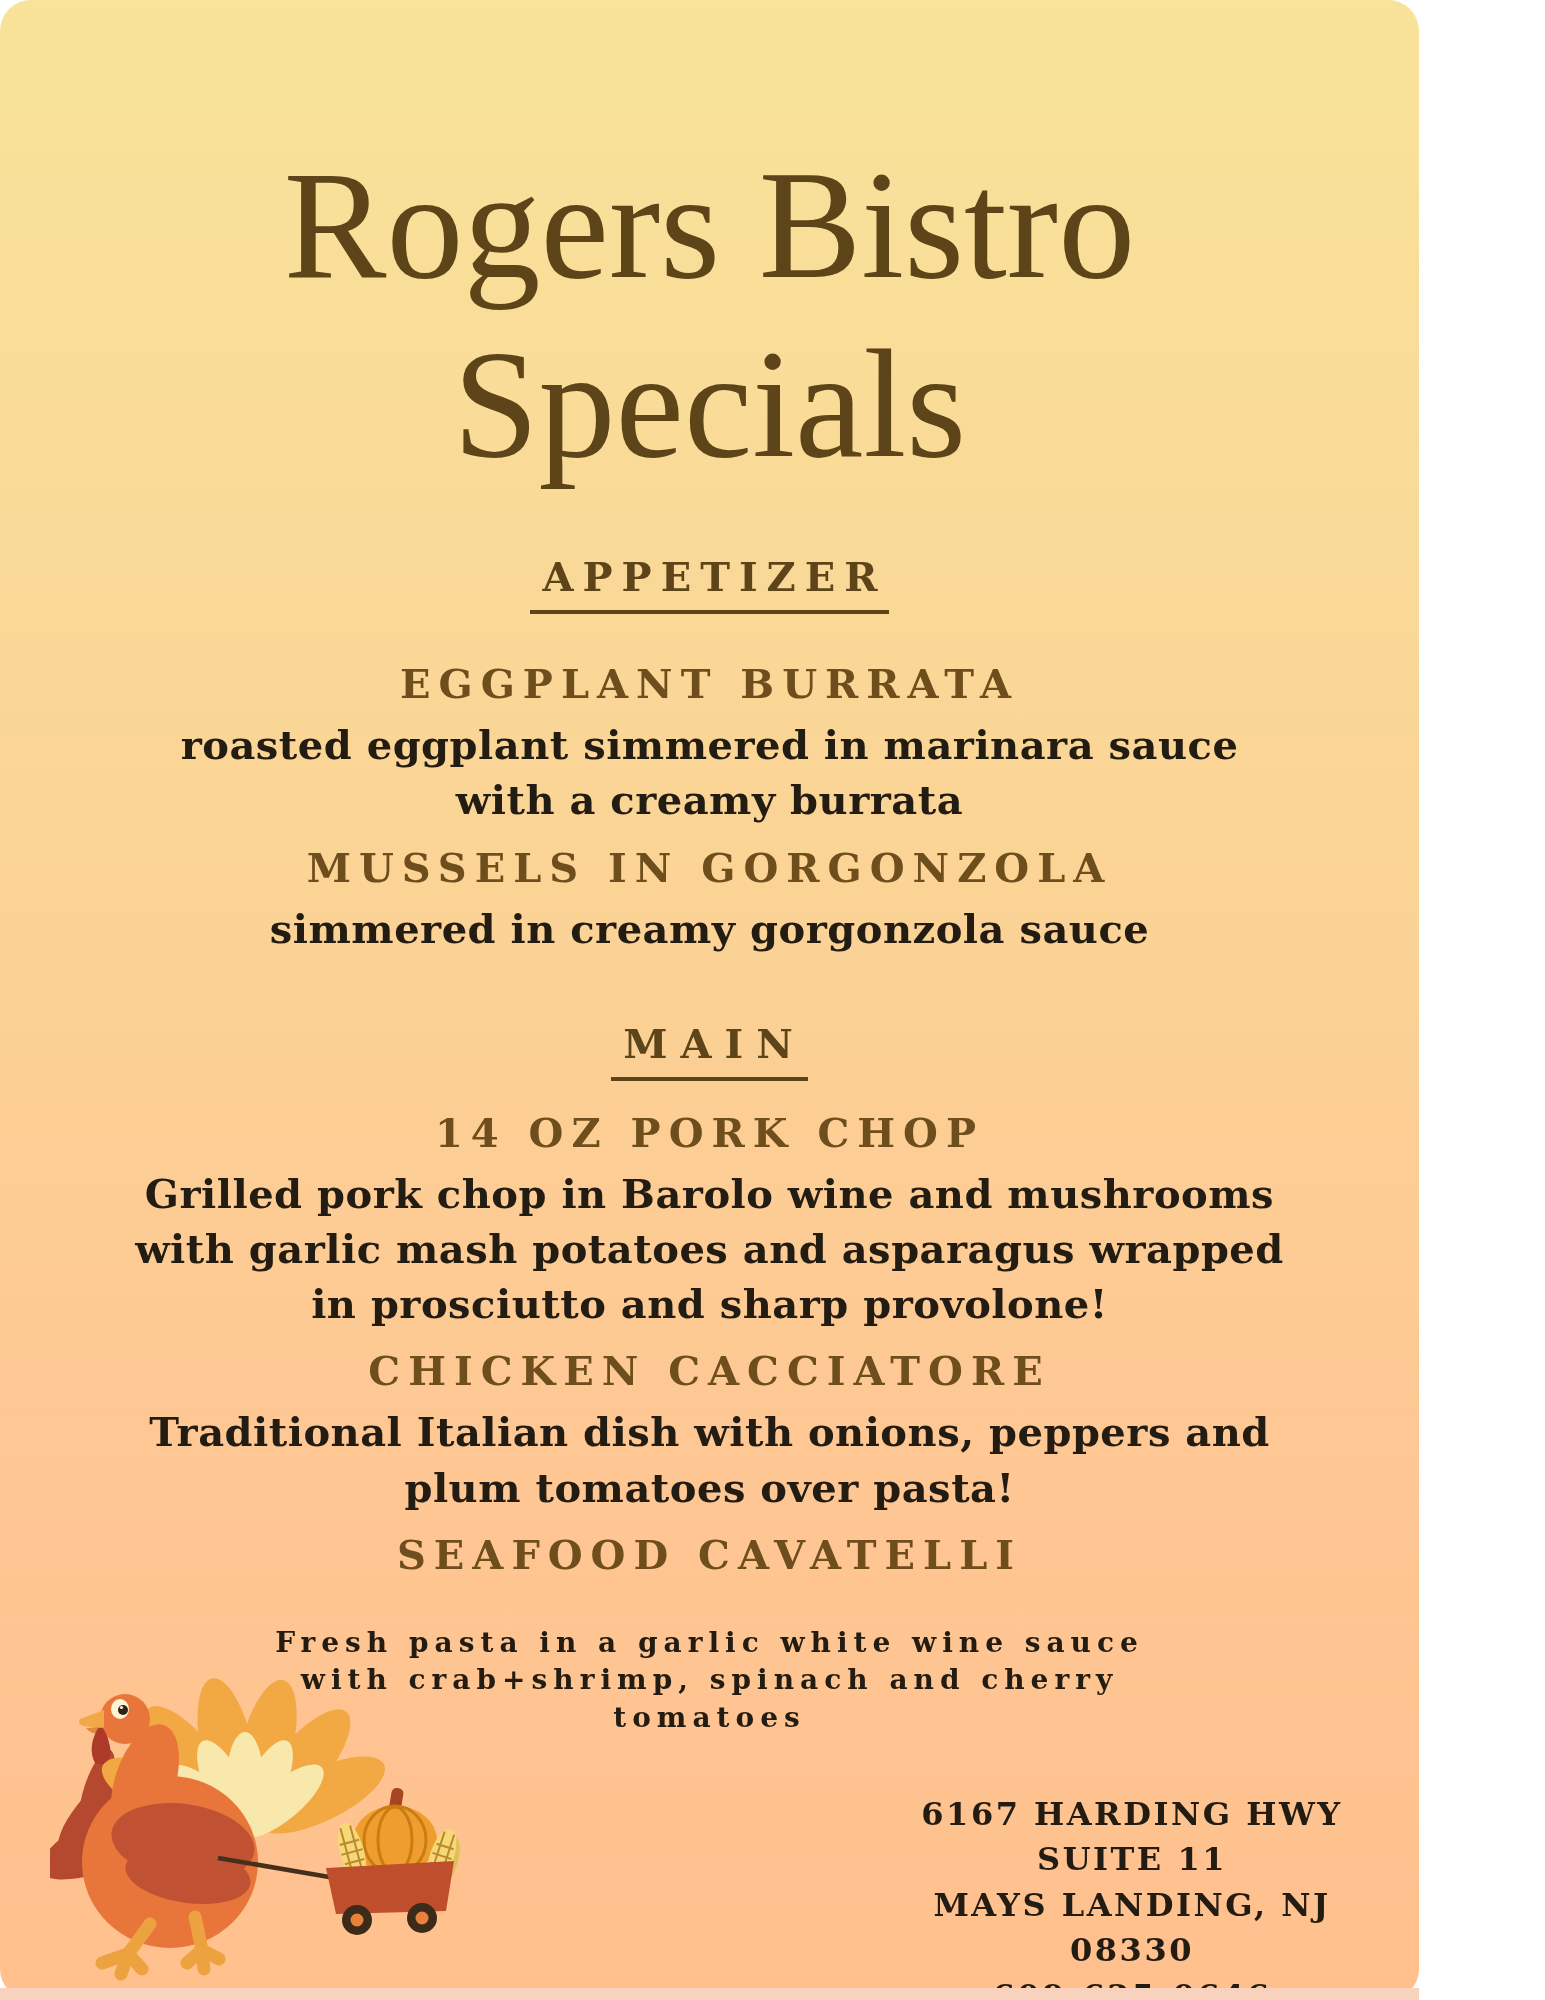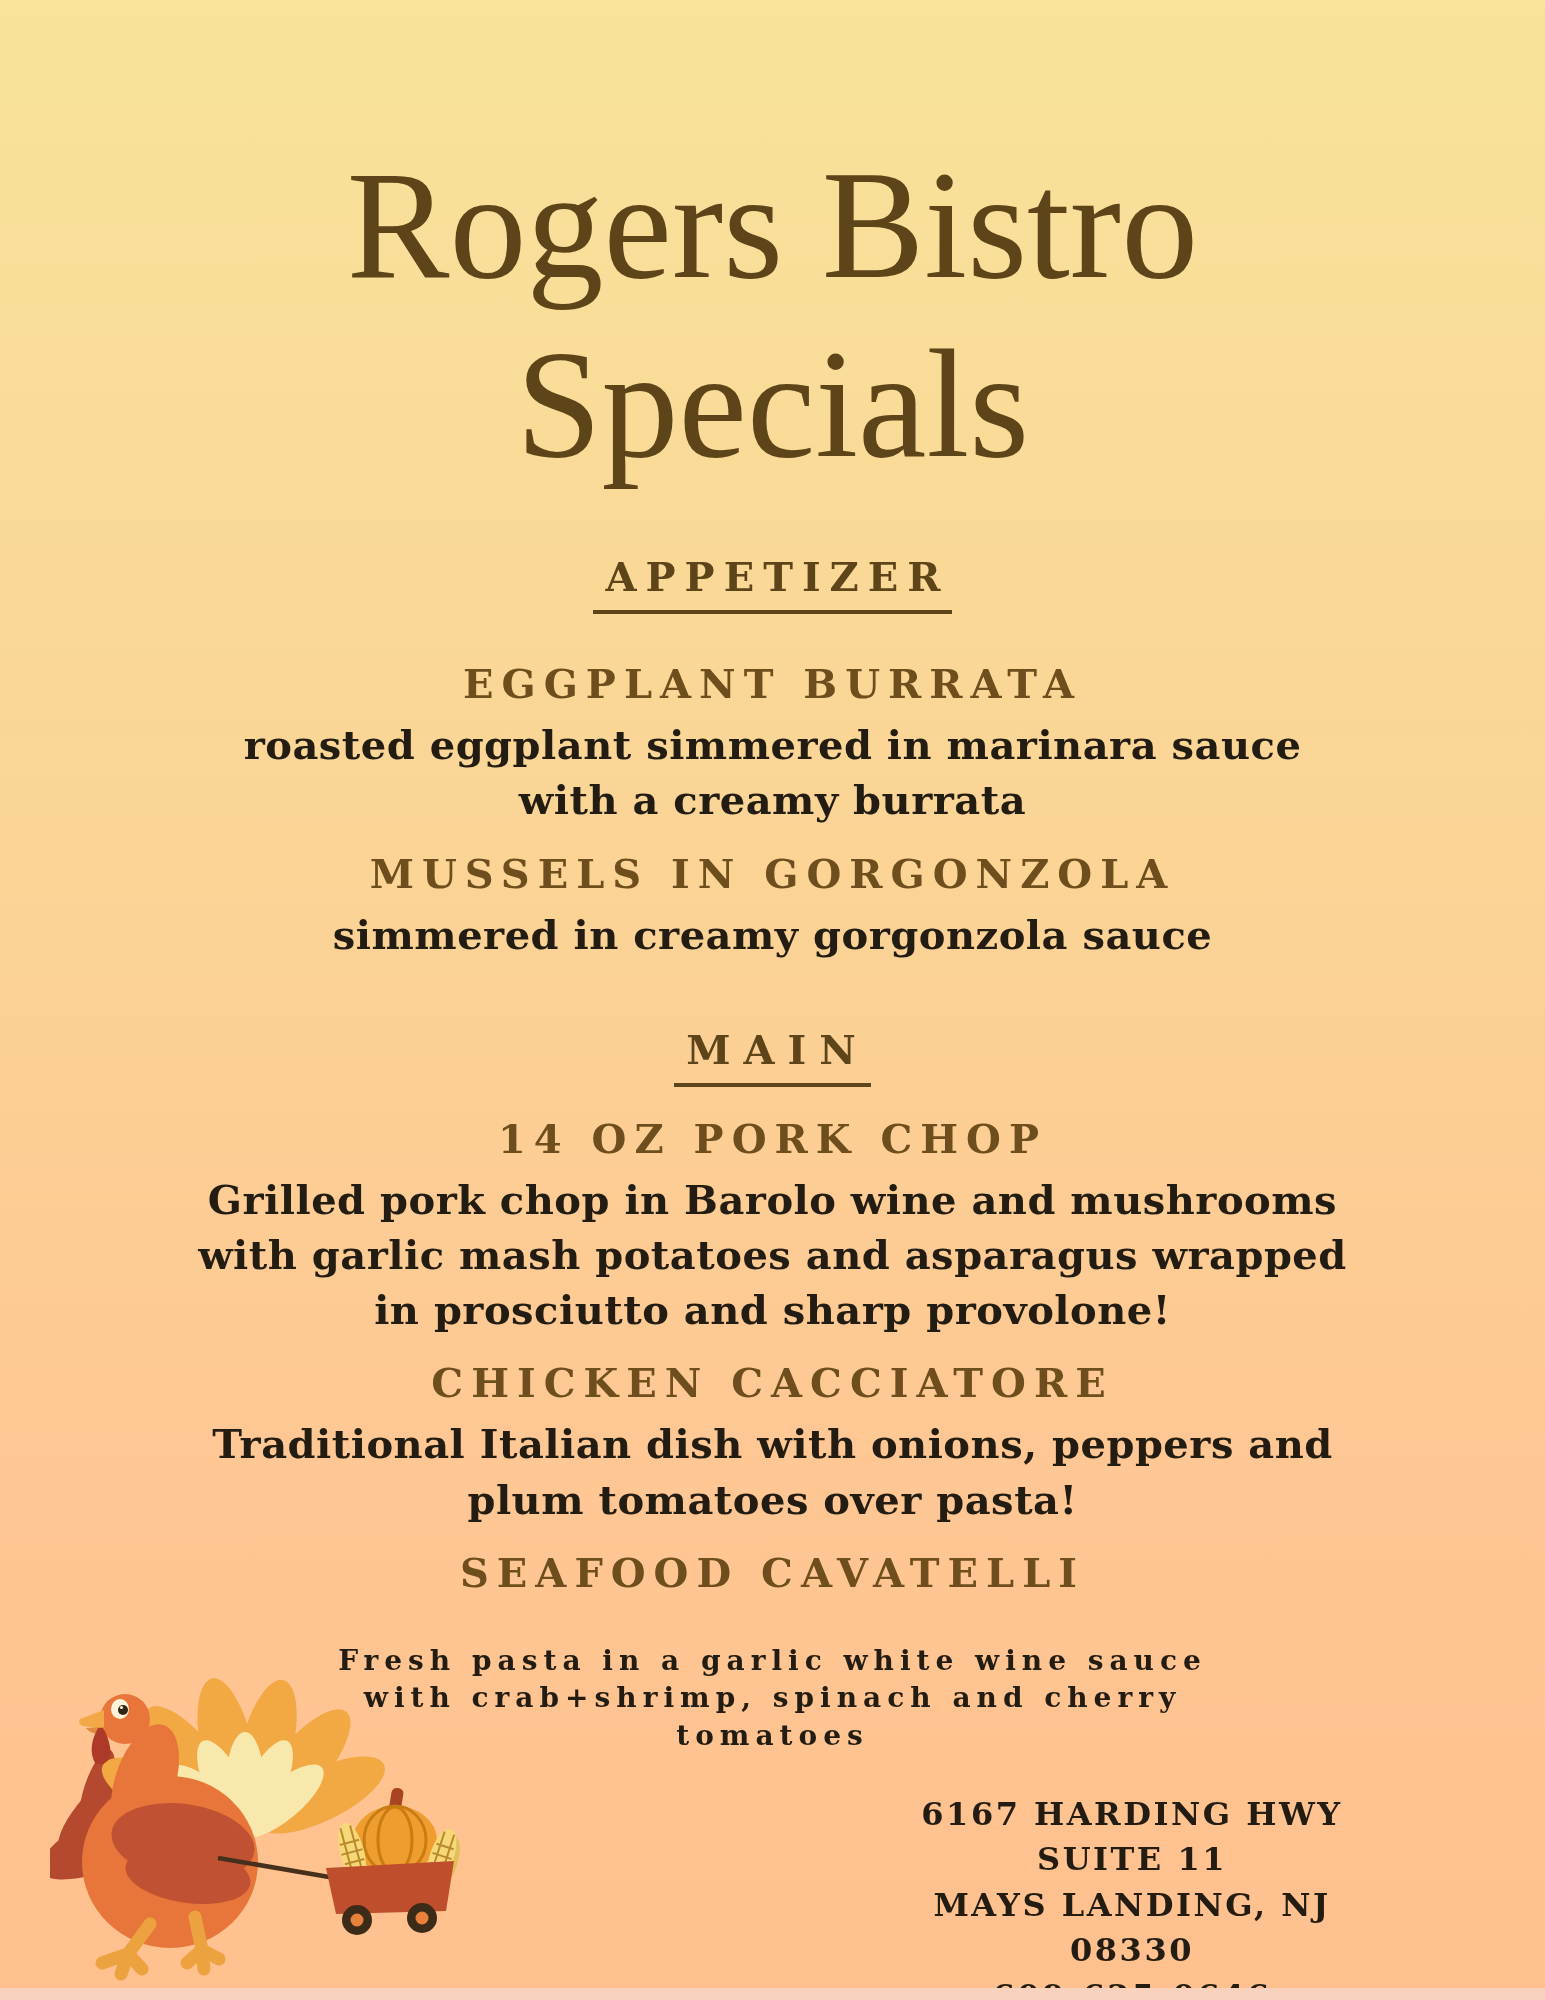--- a/index.html
+++ b/index.html
@@ -1,42 +1,43 @@
 <!DOCTYPE html>
 <html><head>
 <meta charset="utf-8">
 <style>
   html,body{margin:0;padding:0;}
   body{
     width:1545px;height:2000px;overflow:hidden;
     font-family:"DejaVu Serif",serif;
   }
   .page{
-    position:relative;width:1545px;height:2000px;
+    position:relative;width:1419px;height:2000px;
     background:linear-gradient(180deg,#f8e39a 0%,#fbd295 48%,#fec793 72%,#ffc08e 100%);
     text-align:center;
+    border-radius:31px;
   }
   .title{
     padding-top:136px;
     font-family:"Liberation Serif","DejaVu Serif",serif;
     font-size:154px;line-height:1.16;
     color:#5d4419;font-weight:400;
   }
   .sec{
     margin:60px 0 0;
     font-size:40px;font-weight:700;letter-spacing:9px;
     color:#5d4419;
   }
   .sec .u{
     display:inline-block;
     border-bottom:4px solid #5d4419;
     padding:0 2px 10px 12px;
   }
   .sec.main{letter-spacing:13px;margin-top:64px;}
-  .dish{margin-top:22px;}
+  .dish{margin-top:16px;}
   .dish.first{margin-top:46px;}
   .dish.mainfirst{margin-top:28px;}
   .dname{
     margin:0;font-size:40px;font-weight:700;letter-spacing:8px;
     color:#6d4e1c;
   }
   .ddesc{
     margin:10px auto 0;
     font-size:40px;font-weight:700;line-height:1.38;
     letter-spacing:0.5px;color:#221c12;

